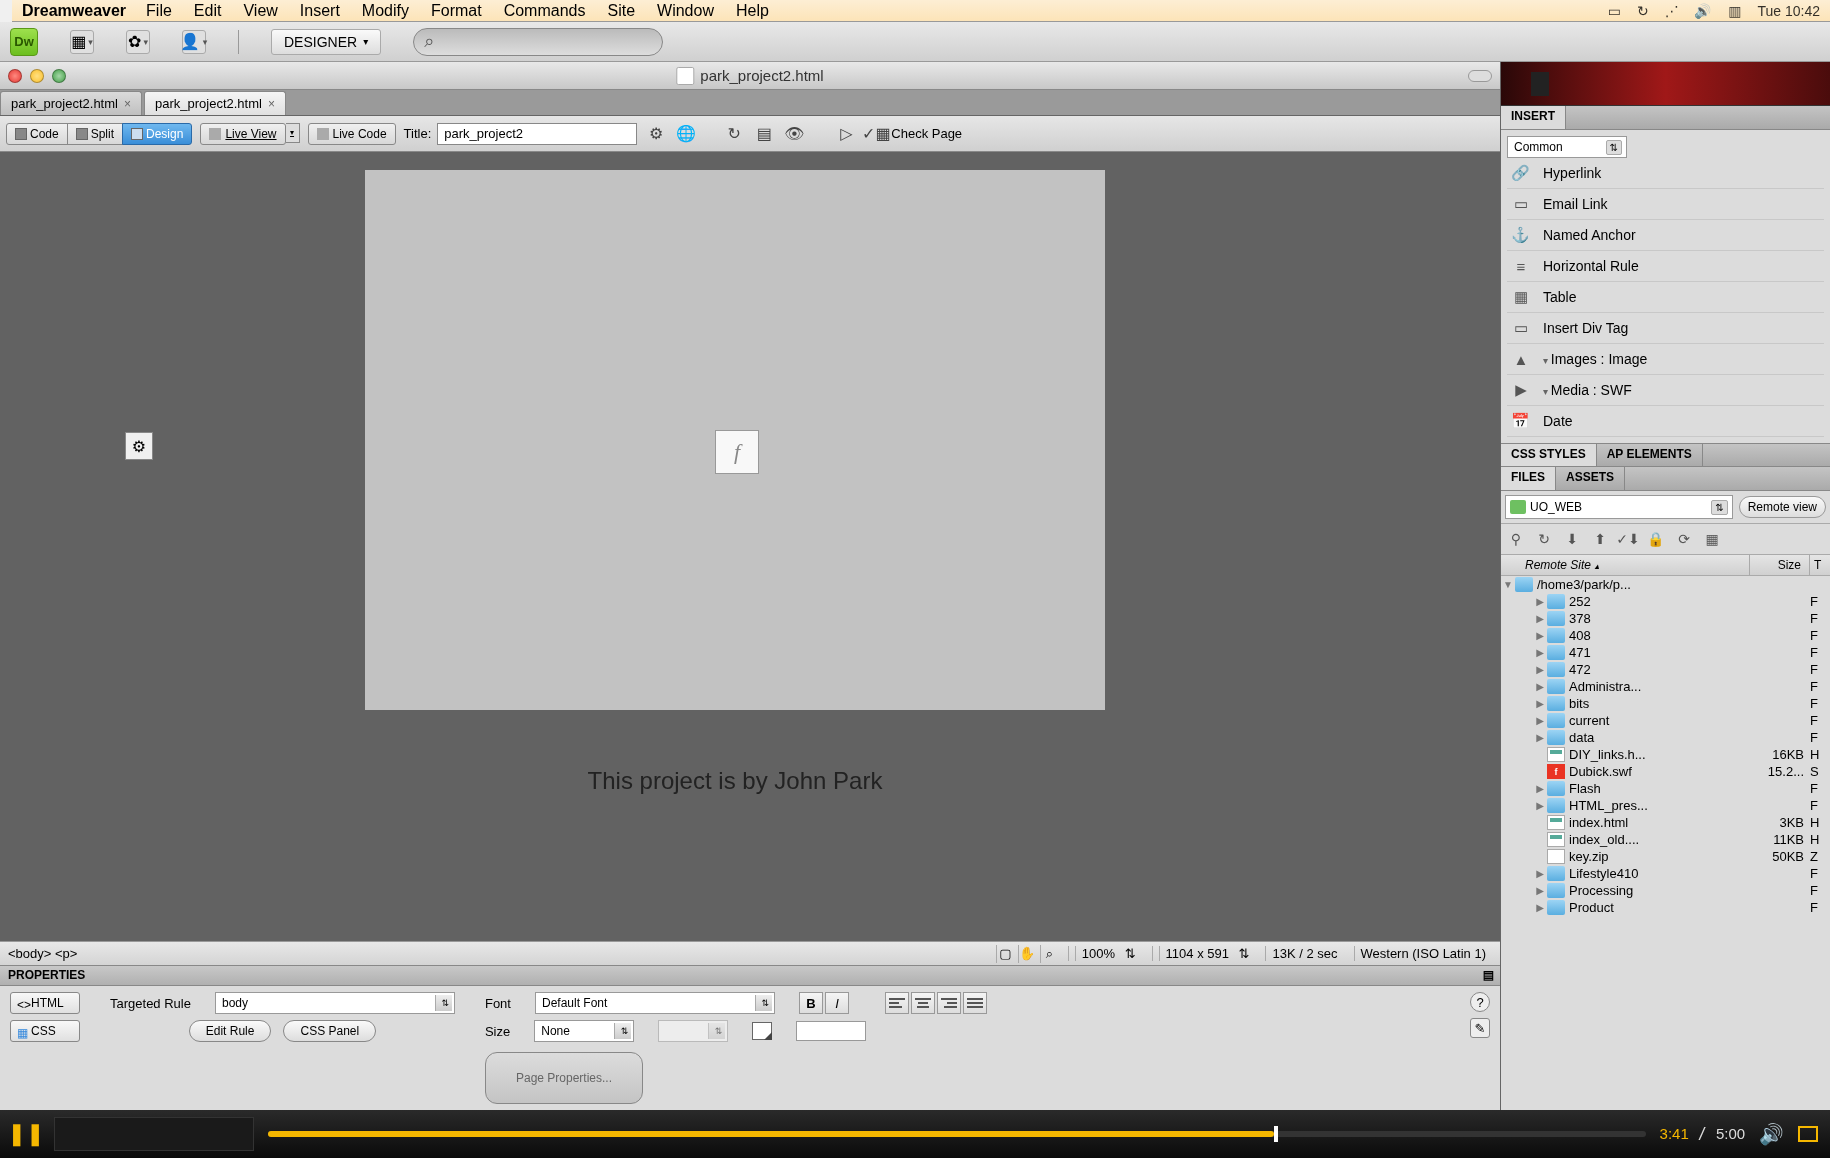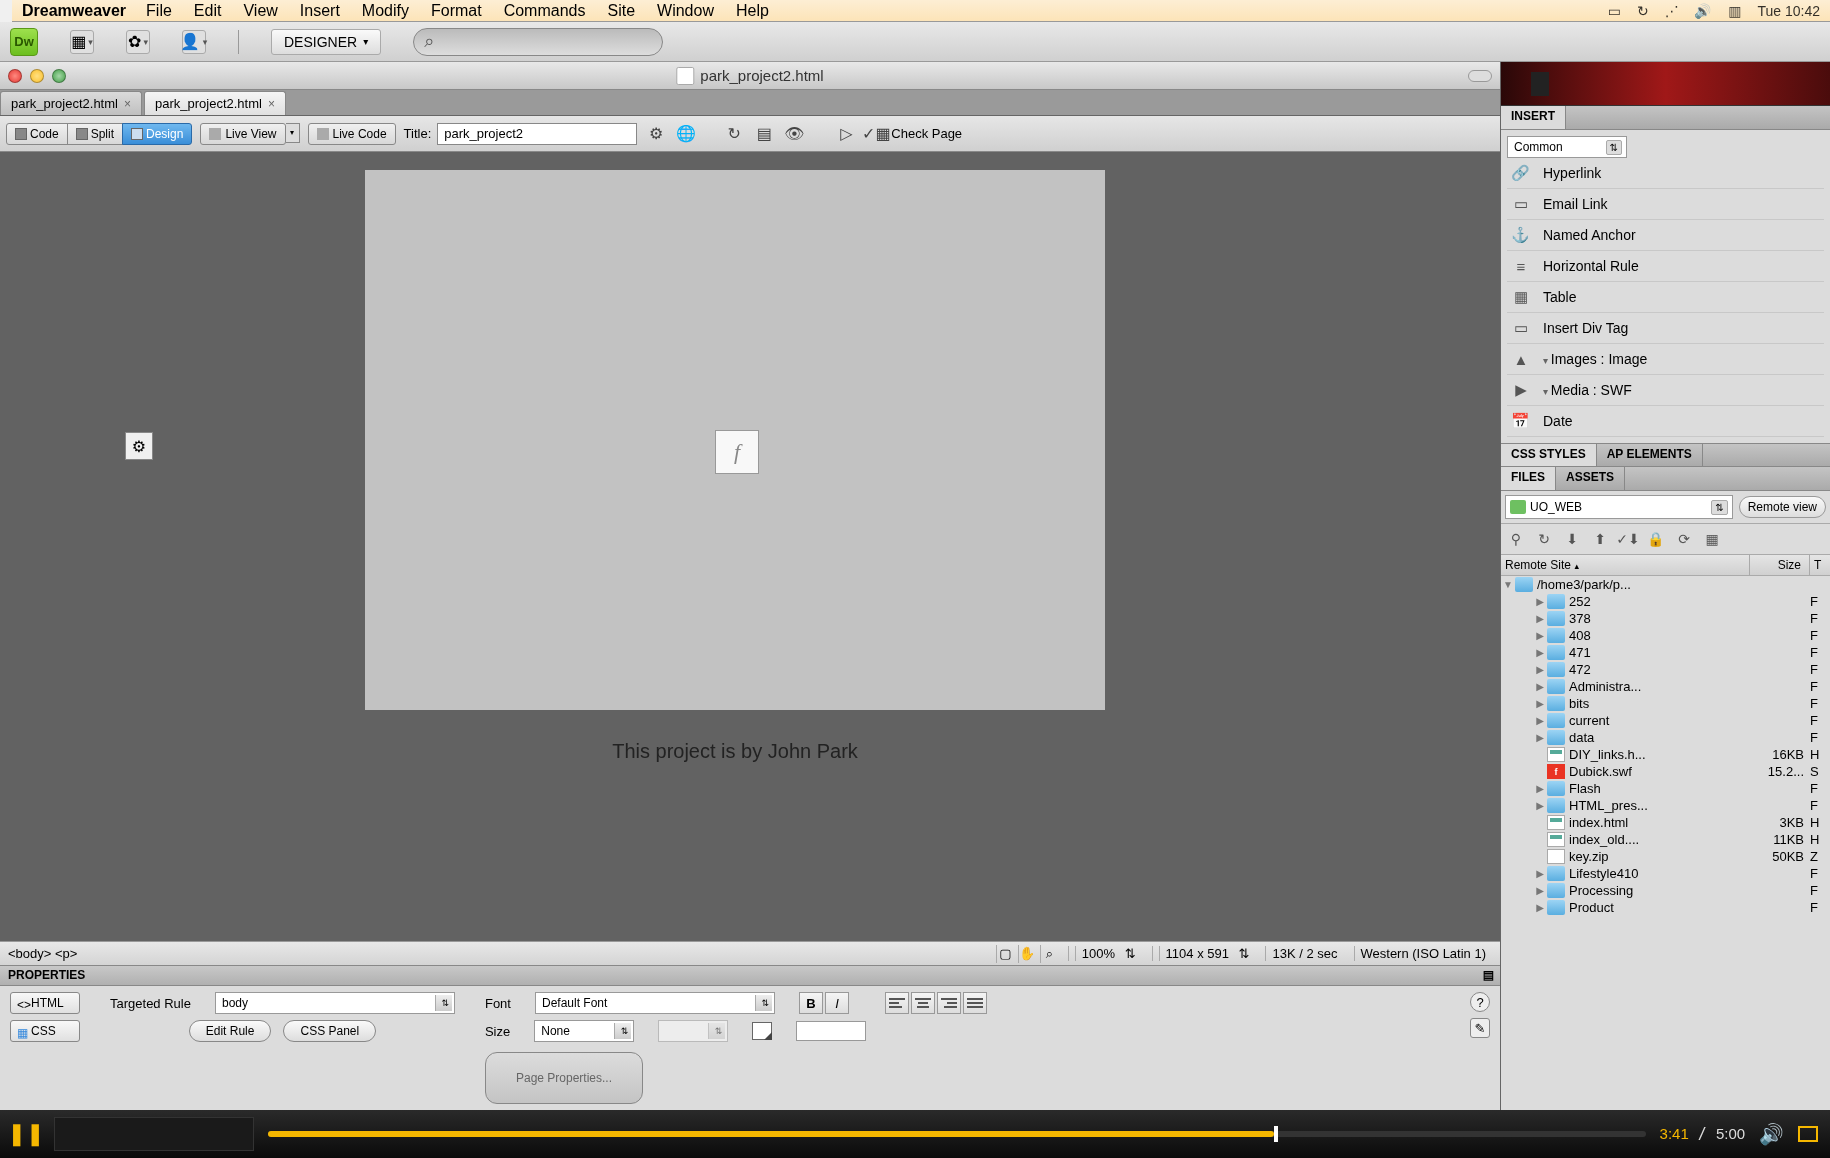--- a/index.html
+++ b/index.html
@@ -57,21 +57,21 @@
     .dd-arrow { width: 14px; height: 20px; border: 1px solid #888; border-left: none; background: #ddd; display: flex; align-items: center; justify-content: center; font-size: 8px; }
     .title-field { display: flex; align-items: center; gap: 6px; }
     .title-input { width: 200px; height: 22px; border: 1px solid #888; padding: 0 6px; font-size: 13px; }
     .tb-icon { width: 22px; height: 22px; display: flex; align-items: center; justify-content: center; color: #444; font-size: 16px; }
     .check-page { display: flex; align-items: center; gap: 4px; font-size: 13px; }
     
     
     .canvas-area { flex: 1; background: #626262; position: relative; overflow: hidden; }
     .page-box { position: absolute; top: 18px; left: 365px; width: 740px; height: 540px; background: #c2c2c2; }
     .swf-placeholder { position: absolute; top: 260px; left: 350px; width: 44px; height: 44px; background: #f8f8f8; border: 1px solid #999; display: flex; align-items: center; justify-content: center; font-size: 22px; font-style: italic; color: #888; font-family: Georgia, serif; }
-    .caption-text { position: absolute; top: 570px; left: 0; width: 740px; text-align: center; font-size: 20px; color: #222; }
+    .caption-text { position: absolute; top: 597px; left: 0; width: 740px; text-align: center; font-size: 24px; color: #222; }
     .gear-icon-box { position: absolute; top: 280px; left: 125px; width: 28px; height: 28px; background: #f0f0f0; border: 1px solid #888; display: flex; align-items: center; justify-content: center; font-size: 16px; }
     
     
     .tag-bar { height: 24px; background: linear-gradient(#e8e8e8, #d4d4d4); border-top: 1px solid #999; display: flex; align-items: center; font-size: 13px; padding: 0 8px; }
     .tag-bar .right-info { margin-left: auto; display: flex; align-items: center; gap: 10px; }
     .tag-bar .right-info span { padding: 0 6px; border-left: 1px solid #aaa; }
     .zoom-icons { display: flex; gap: 4px; }
     .zoom-icons span { width: 18px; height: 18px; display: flex; align-items: center; justify-content: center; }
     
     
@@ -111,21 +111,21 @@
     .insert-item .sub::before { content: "▾ "; font-size: 10px; color: #666; }
     
     .files-toolbar { display: flex; align-items: center; gap: 6px; padding: 4px; border-bottom: 1px solid #aaa; }
     .site-dd { flex: 1; height: 24px; border: 1px solid #999; background: #fff; font-size: 12px; padding: 0 6px 0 24px; display: flex; align-items: center; position: relative; }
     .site-dd::before { content: ""; position: absolute; left: 4px; width: 16px; height: 14px; background: #6ec061; border-radius: 2px; }
     .site-dd::after { content: "⇅"; position: absolute; right: 4px; font-size: 10px; background: #ddd; padding: 1px 3px; border: 1px solid #aaa; border-radius: 2px; }
     .remote-btn { padding: 3px 8px; border: 1px solid #999; background: linear-gradient(#fafafa, #ddd); font-size: 12px; border-radius: 11px; }
     .file-ops { display: flex; gap: 6px; padding: 4px; border-bottom: 1px solid #aaa; }
     .file-op { width: 22px; height: 22px; display: flex; align-items: center; justify-content: center; font-size: 14px; color: #555; }
     .file-tree-hdr { display: flex; font-size: 12px; background: linear-gradient(#e5e5e5, #d0d0d0); border-bottom: 1px solid #aaa; }
-    .fth-col1 { flex: 1; padding: 3px 4px; border-right: 1px solid #aaa; }
+    .fth-col1 { flex: 1; padding: 3px 24px; border-right: 1px solid #aaa; font-style: italic; }
     .fth-col2 { width: 60px; padding: 3px 8px; text-align: right; border-right: 1px solid #aaa; }
     .fth-col3 { width: 20px; padding: 3px 4px; }
     .file-tree { font-size: 13px; overflow: auto; flex: 1; }
     .ft-row { display: flex; align-items: center; padding: 1px 0; }
     .ft-indent { display: inline-block; }
     .ft-disclosure { width: 14px; text-align: center; color: #777; font-size: 10px; }
     .ft-icon { width: 18px; height: 15px; margin-right: 4px; display: inline-flex; align-items: center; justify-content: center; font-size: 12px; }
     .ft-folder { background: linear-gradient(#9cd4f4, #5aaee0); border-radius: 2px; }
     .ft-file { background: #fff; border: 1px solid #aaa; }
     .ft-swf { background: #ea3323; color: #fff; font-weight: bold; font-size: 9px; }
@@ -221,21 +221,21 @@
           </div>
         <div class="view-btn inactive">
             <span class="mini-icon"></span>
             <span>Split</span>
           </div>
         <div class="view-btn inactive active">
             <span class="mini-icon" style="background:#cde;"></span>
             <span>Design</span>
           </div>
       </div>
-      <div style="display:flex;">
+      <div style="display:flex;text-decoration:underline;">
         <div class="live-btn">
             <span class="mini-icon"></span>
             <span>Live View</span>
           </div>
         <div class="dd-arrow">▾</div>
       </div>
       <div class="live-btn">
           <span class="mini-icon"></span>
           <span>Live Code</span>
         </div>

